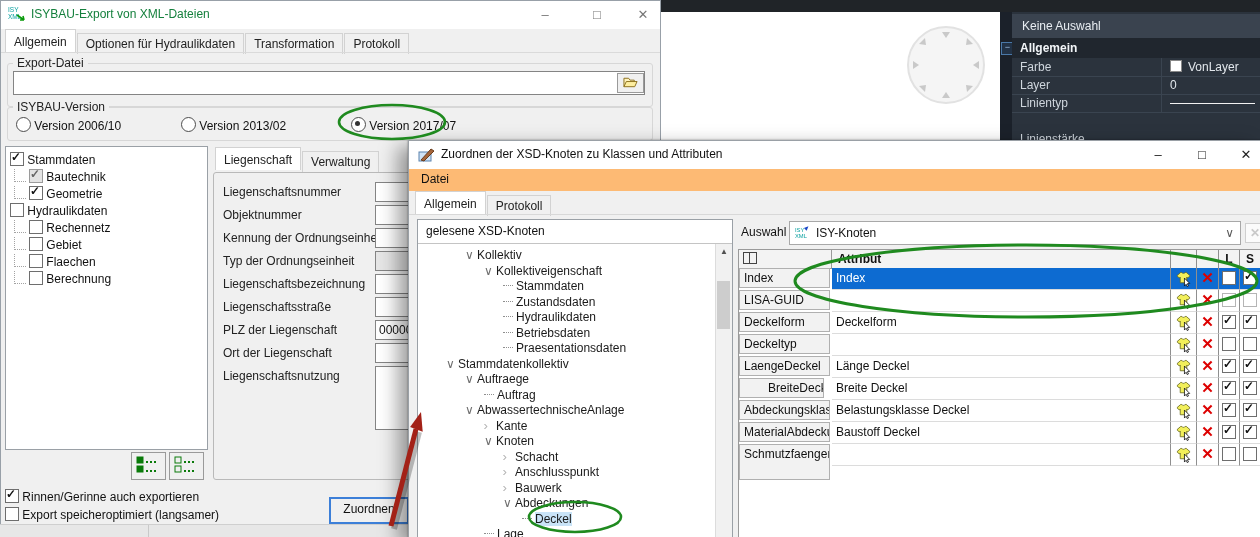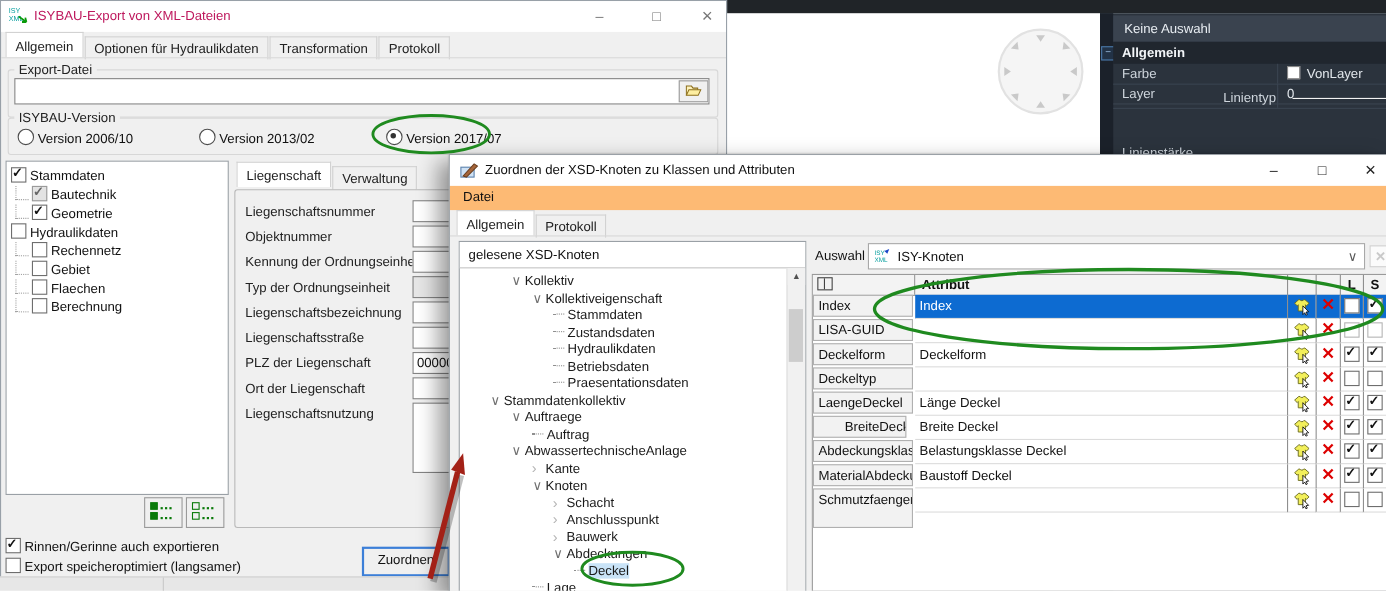--- a/index.html
+++ b/index.html
@@ -37,21 +37,21 @@
   .tab{display:inline-block;padding:3px 8px 3px;background:#f0f0f0;border:1px solid #d2d2d2;
        border-bottom:none;margin-right:1px;color:#222;cursor:default;}
   .tab.on{background:#fff;position:relative;top:-2px;padding-top:5px;}
   .gbox{border:1px solid #d7d7d7;border-radius:3px;}
   .glabel{position:absolute;background:#f0f0f0;padding:0 4px;color:#222;}
   .tfield{background:#fff;border:1px solid #848484;}
   .wbtn{color:#777;text-align:center;font-size:13px;line-height:26px;}
   
   #mw{left:0;top:0;width:659px;height:524px;background:#f0f0f0;border:1px solid #98a0a8;}
   #mw .titlebar{position:absolute;left:0;top:0;right:0;height:28px;background:#fff;}
-  #mw .title{position:absolute;left:30px;top:6px;color:#be185d;}
+  #mw .title{position:absolute;left:30px;top:6px;color:#15803d;}
   #mw-tabs{position:absolute;left:4px;top:30px;height:22px;}
   #mw .tabline{position:absolute;left:0;top:51px;right:0;border-top:1px solid #dadada;}
   
   #mw-tree{position:absolute;left:4px;top:145px;width:201px;height:302px;background:#fff;border:1px solid #9aa0a6;}
   .trow{position:absolute;left:4px;white-space:nowrap;}
   .guide{display:inline-block;width:11px;height:12px;border-left:1px dotted #a3a3a3;
          border-bottom:1px dotted #a3a3a3;margin:0 3px 5px 4px;vertical-align:middle;}
   
   .frow-label{position:absolute;color:#222;white-space:nowrap;}
   .frow-field{position:absolute;background:#fff;border:1px solid #848484;padding-left:3px;line-height:18px;}
@@ -130,21 +130,21 @@
   <div class="sect">Allgemein</div>
   <div id="props-rows"></div>
 <div class="prow" style="top: 46px;">
       <span class="lbl">Farbe</span>
       <span class="val"><span class="swatch"></span><span>VonLayer</span></span>
     </div>
     <div class="prow" style="top: 64px;">
       <span class="lbl">Layer</span>
       <span class="val"><span>0</span></span>
     </div>
-    <div class="prow" style="top: 68px; text-align: right;">
+    <div class="prow" style="top: 82px;">
       <span class="lbl">Linientyp</span>
       <span class="val"><span class="lineprev"></span><span></span></span>
     </div>
     <div class="prow" style="top: 118px;">
       <span class="lbl">Linienstärke</span>
       <span class="val"><span></span></span>
     </div>
   </div>
 
 <div class="abs" id="mw">

